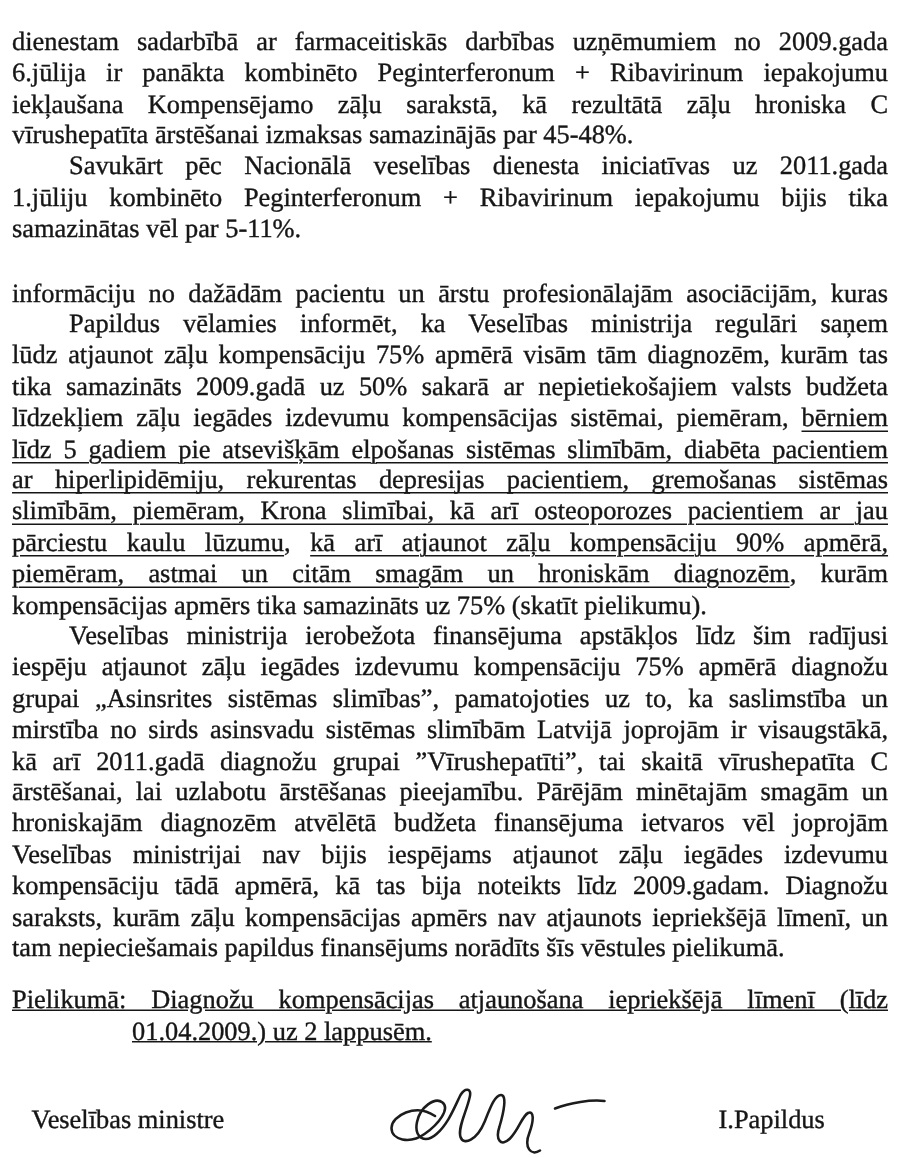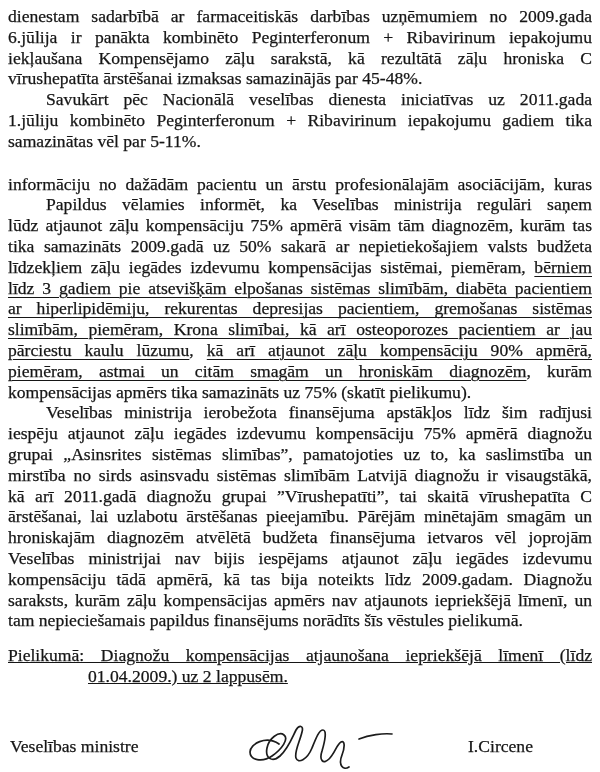--- a/index.html
+++ b/index.html
@@ -7,80 +7,80 @@
     width: 600px; height: 772px;
     background: #ffffff;
     overflow: hidden;
     position: relative;
     font-family: "Liberation Serif", "DejaVu Serif", serif;
     font-size: 17.6px;
     line-height: 20.8px;
     color: #161616;
     -webkit-text-stroke: 0.25px #161616;
   }
-  .doc { padding: 6px 8px 0 8px; }
+  .doc { padding: 6px 8px 0 8px; margin-top: 11px; }
   .para { margin: 0; }
   .para.gap-line { margin-top: 22px; }
   .para.gap-half { margin-top: 14px; text-decoration: underline; }
   .line {
     text-align: justify;
     text-align-last: justify;
     white-space: normal;
   }
   .line.last { text-align-last: left; }
   .line.indent { padding-left: 38px; }
   .line.hang { padding-left: 80px; }
   .it { }
   .ul {
     text-decoration: underline;
     text-decoration-thickness: 1.4px;
     text-underline-offset: 3px;
   }
   .signature-row {
     position: absolute;
-    left: 0; top: 722px;
+    left: 11px; top: 722px;
     width: 564px; height: 50px;
   }
   .sig-title { position: absolute; left: 10px; top: 14px; }
   .sig-name  { position: absolute; left: 468px; top: 14px; }
   .sig-svg   { position: absolute; left: 246px; top: 0; }
 </style>
 </head>
 <body>
 
 <div class="doc">
     <div class="para">
       <div class="line"><span class="">dienestam sadarbībā ar farmaceitiskās darbības uzņēmumiem no 2009.gada</span></div>
       <div class="line"><span class="">6.jūlija ir panākta kombinēto </span><span class="it ">Peginterferonum + Ribavirinum</span><span class=""> iepakojumu</span></div>
       <div class="line"><span class="">iekļaušana Kompensējamo zāļu sarakstā, kā rezultātā zāļu hroniska C</span></div>
       <div class="line last"><span class="">vīrushepatīta ārstēšanai izmaksas samazinājās par 45-48%.</span></div>
     </div>
     <div class="para">
       <div class="line indent"><span class="">Savukārt pēc Nacionālā veselības dienesta iniciatīvas uz 2011.gada</span></div>
-      <div class="line"><span class="">1.jūliju kombinēto </span><span class="it ">Peginterferonum + Ribavirinum</span><span class=""> iepakojumu gadiem tika</span></div>
+      <div class="line"><span class="">1.jūliju kombinēto </span><span class="it ">Peginterferonum + Ribavirinum</span><span class=""> iepakojumu bijis tika</span></div>
       <div class="line last"><span class="">samazinātas vēl par 5-11%.</span></div>
     </div>
     <div class="para gap-line">
       <div class="line"><span class="">informāciju no dažādām pacientu un ārstu profesionālajām asociācijām, kuras</span></div>
       <div class="line indent"><span class="">Papildus vēlamies informēt, ka Veselības ministrija regulāri saņem</span></div>
       <div class="line"><span class="">lūdz atjaunot zāļu kompensāciju 75% apmērā visām tām diagnozēm, kurām tas</span></div>
       <div class="line"><span class="">tika samazināts 2009.gadā uz 50% sakarā ar nepietiekošajiem valsts budžeta</span></div>
       <div class="line"><span class="">līdzekļiem zāļu iegādes izdevumu kompensācijas sistēmai, piemēram, </span><span class="ul">bērniem</span></div>
-      <div class="line"><span class="ul">līdz 3 gadiem pie atsevišķām elpošanas sistēmas slimībām, diabēta pacientiem</span></div>
+      <div class="line"><span class="ul">līdz 5 gadiem pie atsevišķām elpošanas sistēmas slimībām, diabēta pacientiem</span></div>
       <div class="line"><span class="ul">ar hiperlipidēmiju, rekurentas depresijas pacientiem, gremošanas sistēmas</span></div>
       <div class="line"><span class="ul">slimībām, piemēram, Krona slimībai, kā arī osteoporozes pacientiem ar jau</span></div>
       <div class="line"><span class="ul">pārciestu kaulu lūzumu</span><span class="">, </span><span class="ul">kā arī atjaunot zāļu kompensāciju 90% apmērā,</span></div>
       <div class="line"><span class="ul">piemēram, astmai un citām smagām un hroniskām diagnozēm</span><span class="">, kurām</span></div>
       <div class="line last"><span class="">kompensācijas apmērs tika samazināts uz 75% (skatīt pielikumu).</span></div>
     </div>
     <div class="para">
       <div class="line indent"><span class="">Veselības ministrija ierobežota finansējuma apstākļos līdz šim radījusi</span></div>
       <div class="line"><span class="">iespēju atjaunot zāļu iegādes izdevumu kompensāciju 75% apmērā diagnožu</span></div>
       <div class="line"><span class="">grupai „Asinsrites sistēmas slimības”, pamatojoties uz to, ka saslimstība un</span></div>
-      <div class="line"><span class="">mirstība no sirds asinsvadu sistēmas slimībām Latvijā diagnožu ir visaugstākā,</span></div>
+      <div class="line"><span class="">mirstība no sirds asinsvadu sistēmas slimībām Latvijā joprojām ir visaugstākā,</span></div>
       <div class="line"><span class="">kā arī 2011.gadā diagnožu grupai ”Vīrushepatīti”, tai skaitā vīrushepatīta C</span></div>
       <div class="line"><span class="">ārstēšanai, lai uzlabotu ārstēšanas pieejamību. Pārējām minētajām smagām un</span></div>
       <div class="line"><span class="">hroniskajām diagnozēm atvēlētā budžeta finansējuma ietvaros vēl joprojām</span></div>
       <div class="line"><span class="">Veselības ministrijai nav bijis iespējams atjaunot zāļu iegādes izdevumu</span></div>
       <div class="line"><span class="">kompensāciju tādā apmērā, kā tas bija noteikts līdz 2009.gadam. Diagnožu</span></div>
       <div class="line"><span class="">saraksts, kurām zāļu kompensācijas apmērs nav atjaunots iepriekšējā līmenī, un</span></div>
       <div class="line last"><span class="">tam nepieciešamais papildus finansējums norādīts šīs vēstules pielikumā.</span></div>
     </div>
     <div class="para gap-half">
       <div class="line"><span class="">Pielikumā: Diagnožu kompensācijas atjaunošana iepriekšējā līmenī (līdz</span></div>
@@ -89,14 +89,14 @@
   </div>
 
 <div class="signature-row">
   <span class="sig-title">Veselības ministre</span>
   <svg class="sig-svg" width="152" height="50" viewBox="0 0 152 50" aria-hidden="true">
     <g fill="none" stroke="#1c1c1c" stroke-width="1.7" stroke-linecap="round" stroke-linejoin="round">
       <path d="M33,22 C20,13 4,22 4,30 C4,38 16,41 26,34 C36,27 43,17 38,13 C33,9 23,16 21,26 C19,36 26,41 34,34 C42,27 46,16 50,8 C53,3 58,3 56,10 C54,19 48,30 50,36 C52,42 61,38 66,26 C70,16 73,8 77,8 C81,8 79,19 76,29 C73,38 77,43 83,37 C89,31 91,22 95,20 C99,18 99,25 96,33 C92,43 97,49 103,45"></path>
       <path d="M113,17 C123,13 137,11 146,12"></path>
     </g>
   </svg>
-  <span class="sig-name">I.Circene</span>
+  <span class="sig-name">I.Papildus</span>
 </div>
 
 </body></html>

